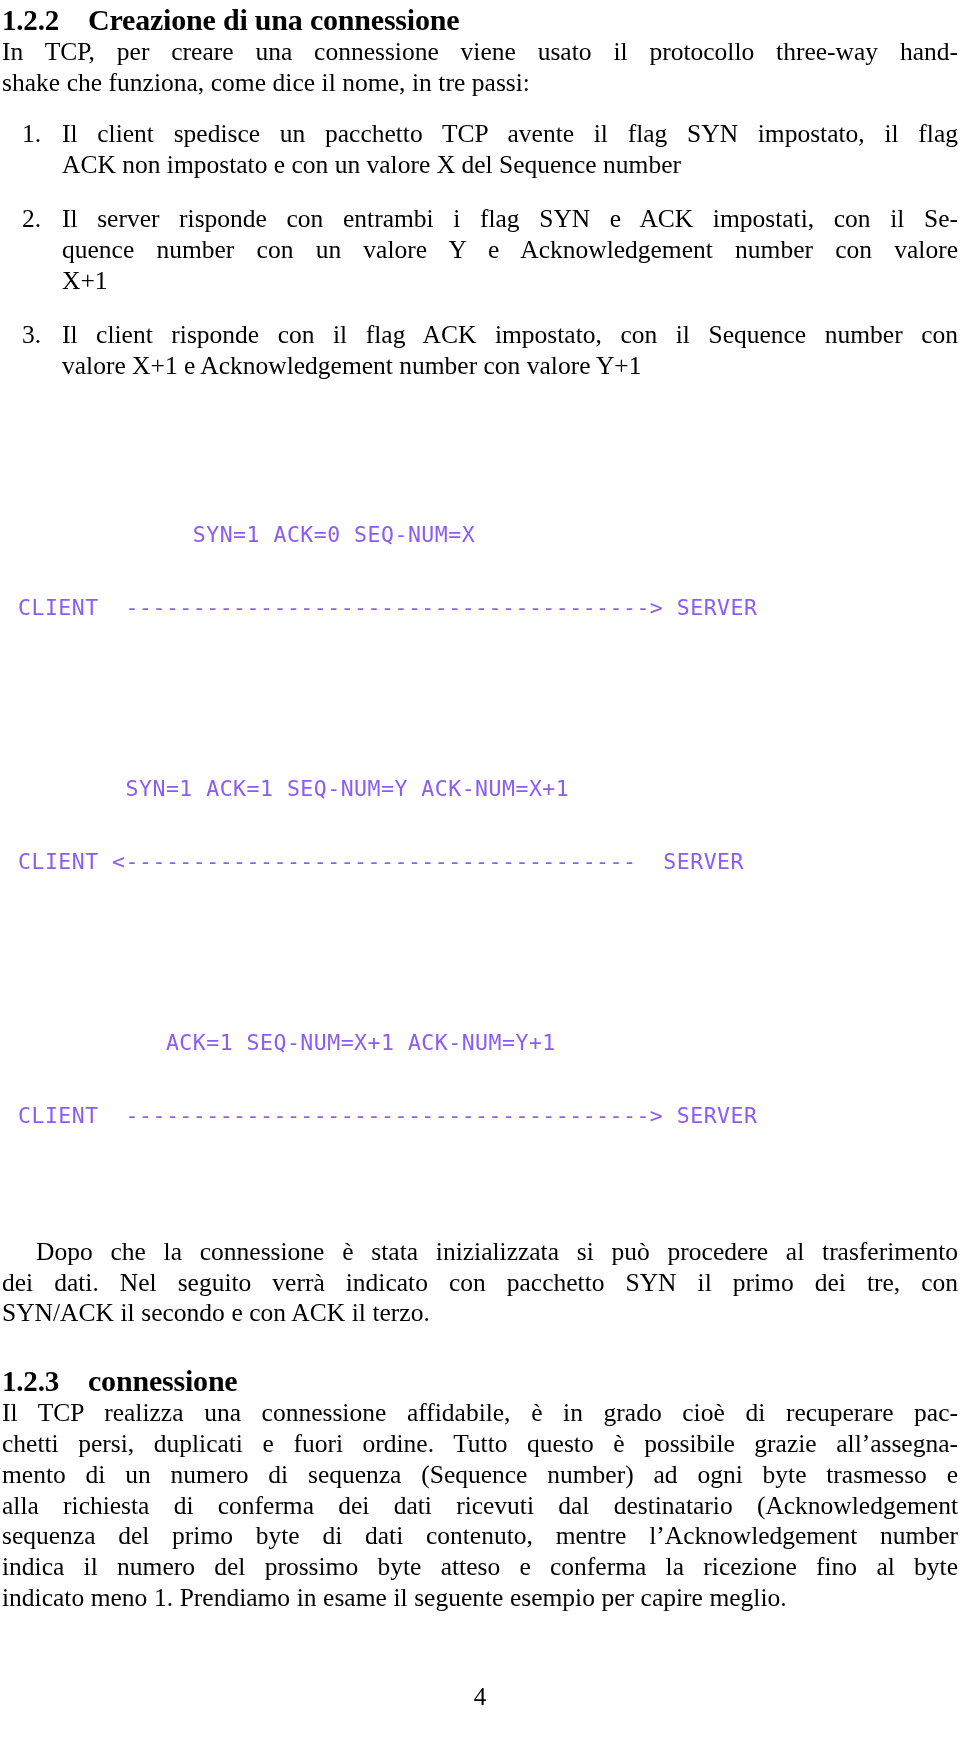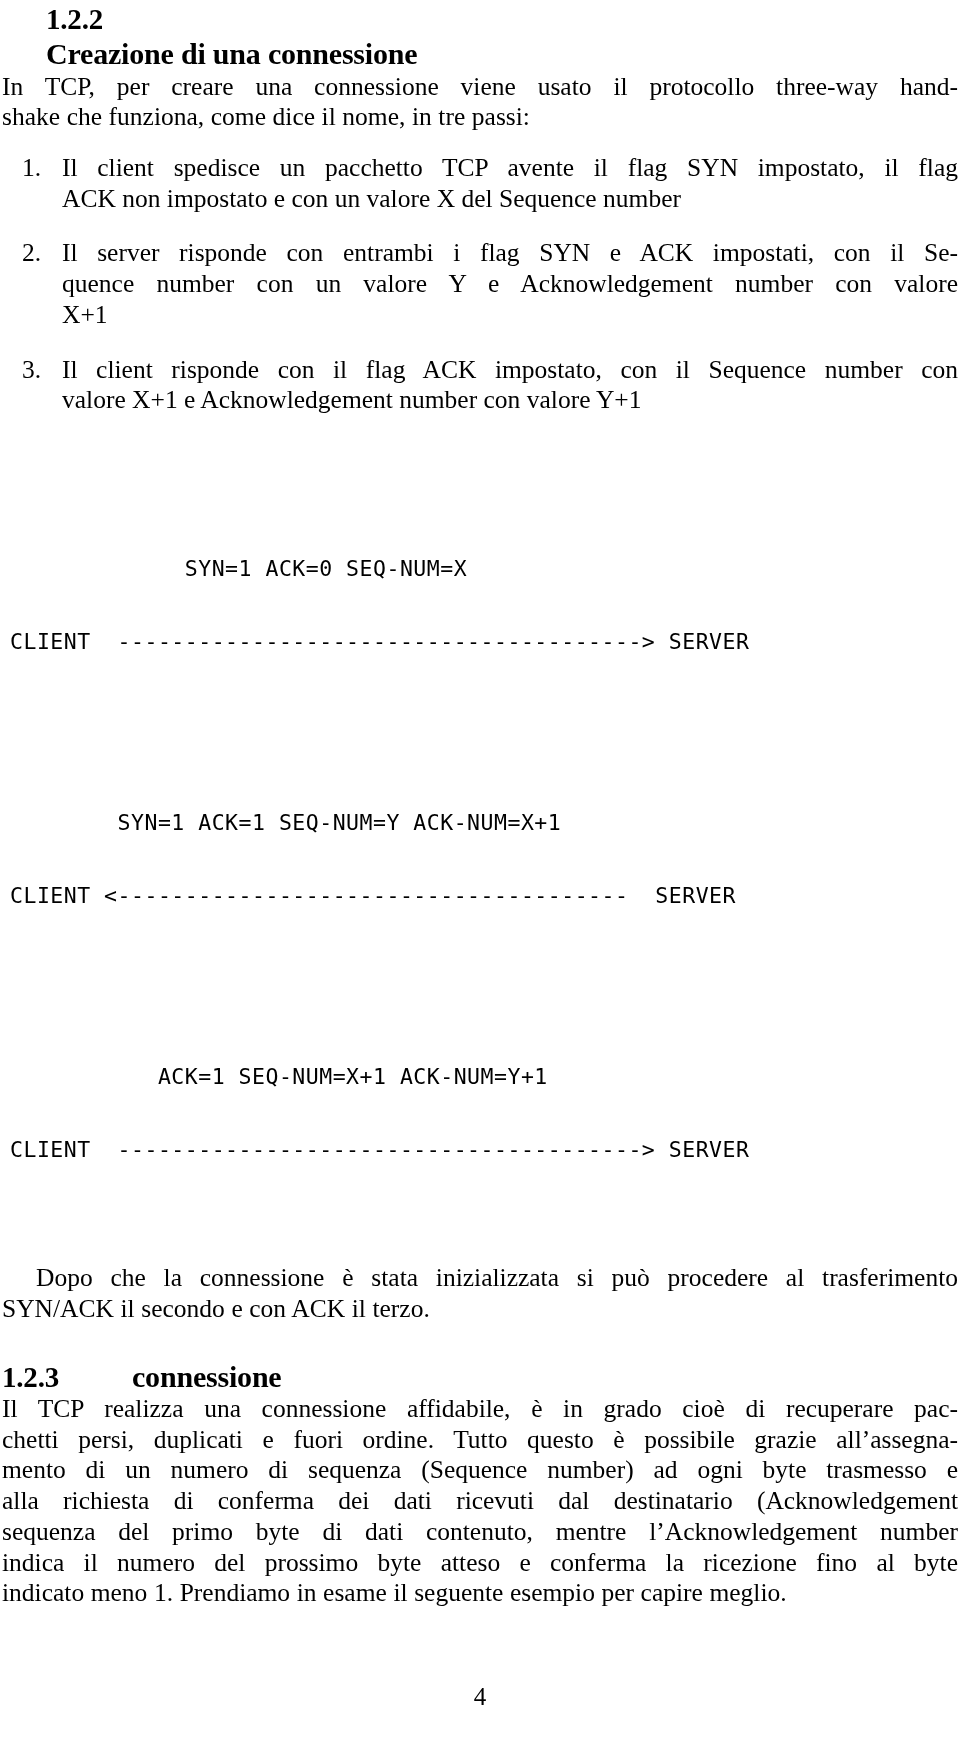--- a/index.html
+++ b/index.html
@@ -32,23 +32,22 @@
     line-height: 1.18;
     letter-spacing: -0.2px;
   }
   .section-head .num {
     flex: 0 0 auto;
     width: 86px;
     font-size: 29px;
   }
   .section-head .title {
     flex: 1 1 auto;
-    margin-left: 44px;
   }
-  #head-122 { margin: 2px 0 0 0; flex-direction: column; }
+  #head-122 { margin: 2px 0 0 0; }
   #head-123 { margin: 0; justify-content: center; }
 
   
   p.body {
     font-size: 25.5px;
     line-height: 1.205;
     text-align: justify;
     text-justify: inter-word;
     margin: 0;
     hyphens: manual;
@@ -87,22 +86,22 @@
     text-align-last: justify;
   }
 
   
   .diagram {
     font-family: "DejaVu Sans Mono", "Liberation Mono", monospace;
     font-size: 21.5px;
     line-height: 1.0;
     white-space: pre;
     letter-spacing: 0.5px;
-    margin: 8px;
-    color: #000000;
+    margin: 16px;
+    color: #8b5cf6;
   }
   .dgroup { margin-bottom: 22px; }
   .dgroup:last-child { margin-bottom: 0; }
   .dlabel { display: block; height: 30px; }
   .drow { display: block; height: 30px; }
 
   .diagram-block { margin-top: 56px; }
 
   
   .page-number {
@@ -158,20 +157,21 @@
       <span class="drow">CLIENT &lt;--------------------------------------  SERVER</span>
     </div>
     <div class="dgroup">
       <span class="dlabel">           ACK=1 SEQ-NUM=X+1 ACK-NUM=Y+1</span>
       <span class="drow">CLIENT  ---------------------------------------&gt; SERVER</span>
     </div>
   </div>
 
   <p class="body para-gap-3">
     <span class="step-line just"><span class="indent"></span><span>Dopo che la connessione è stata inizializzata si può procedere al trasferimento</span></span>
+    <span class="step-line just">dei dati. Nel seguito verrà indicato con pacchetto SYN il primo dei tre, con</span>
     <span class="step-line">SYN/ACK il secondo e con ACK il terzo.</span>
   </p>
 
   <div class="section-head" id="head-123" style="margin-top:34px">
     <span class="num">1.2.3</span>
     <span class="title">
       <span class="step-line">connessione</span>
     </span>
   </div>
 

